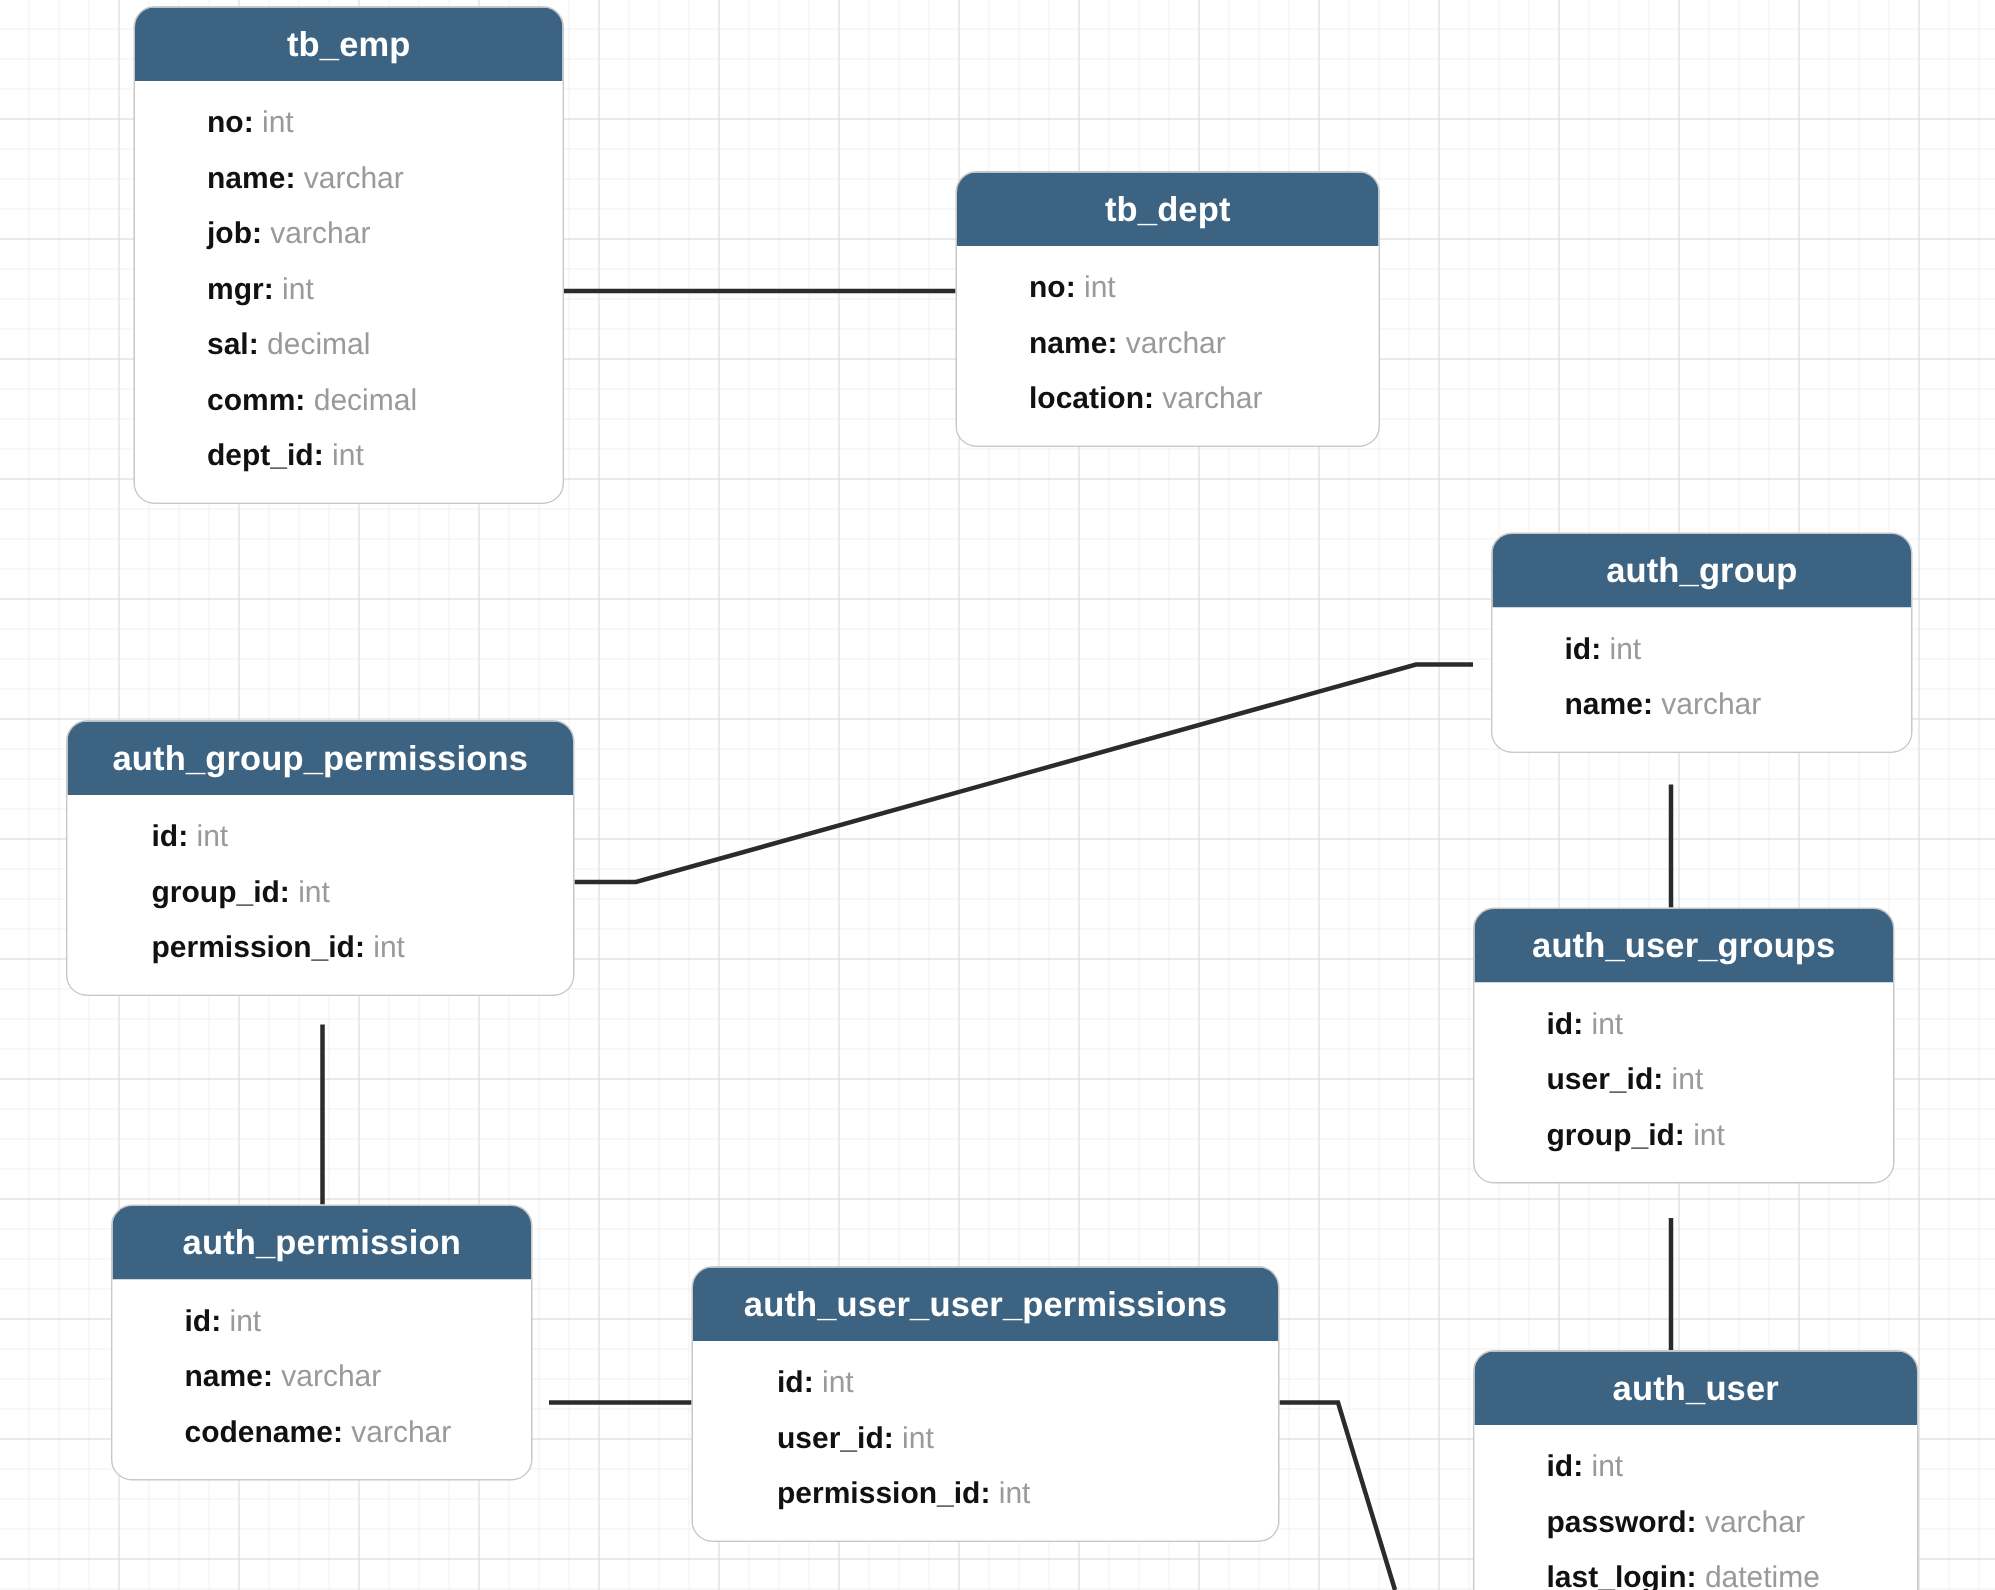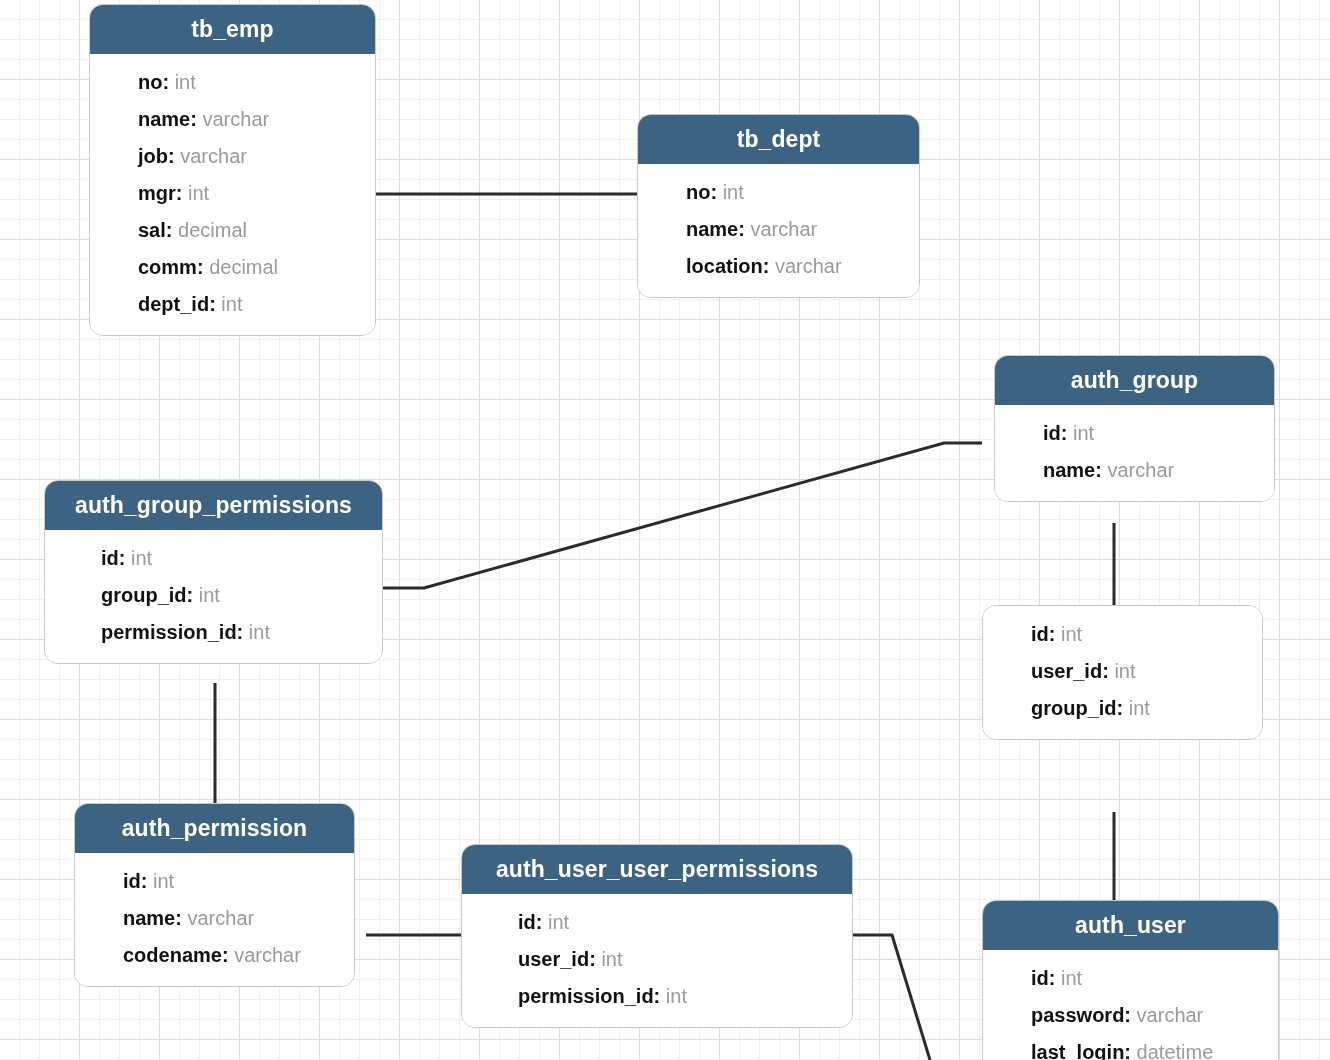--- a/index.html
+++ b/index.html
@@ -100,20 +100,21 @@
       </div>
       <div class="entity wide" style="left: 44px; top: 480px; width: 339px;">
         <div class="hdr">auth_group_permissions</div>
         <div class="body">
           <div class="field"><span>id</span><span class="colon">:</span> <span class="ftype">int</span></div>
           <div class="field"><span>group_id</span><span class="colon">:</span> <span class="ftype">int</span></div>
           <div class="field"><span>permission_id</span><span class="colon">:</span> <span class="ftype">int</span></div>
         </div>
       </div>
       <div class="entity" style="left: 982px; top: 605px; width: 281px;">
+        <div class="hdr">auth_user_groups</div>
         <div class="body">
           <div class="field"><span>id</span><span class="colon">:</span> <span class="ftype">int</span></div>
           <div class="field"><span>user_id</span><span class="colon">:</span> <span class="ftype">int</span></div>
           <div class="field"><span>group_id</span><span class="colon">:</span> <span class="ftype">int</span></div>
         </div>
       </div>
       <div class="entity" style="left: 74px; top: 803px; width: 281px;">
         <div class="hdr">auth_permission</div>
         <div class="body">
           <div class="field"><span>id</span><span class="colon">:</span> <span class="ftype">int</span></div>

